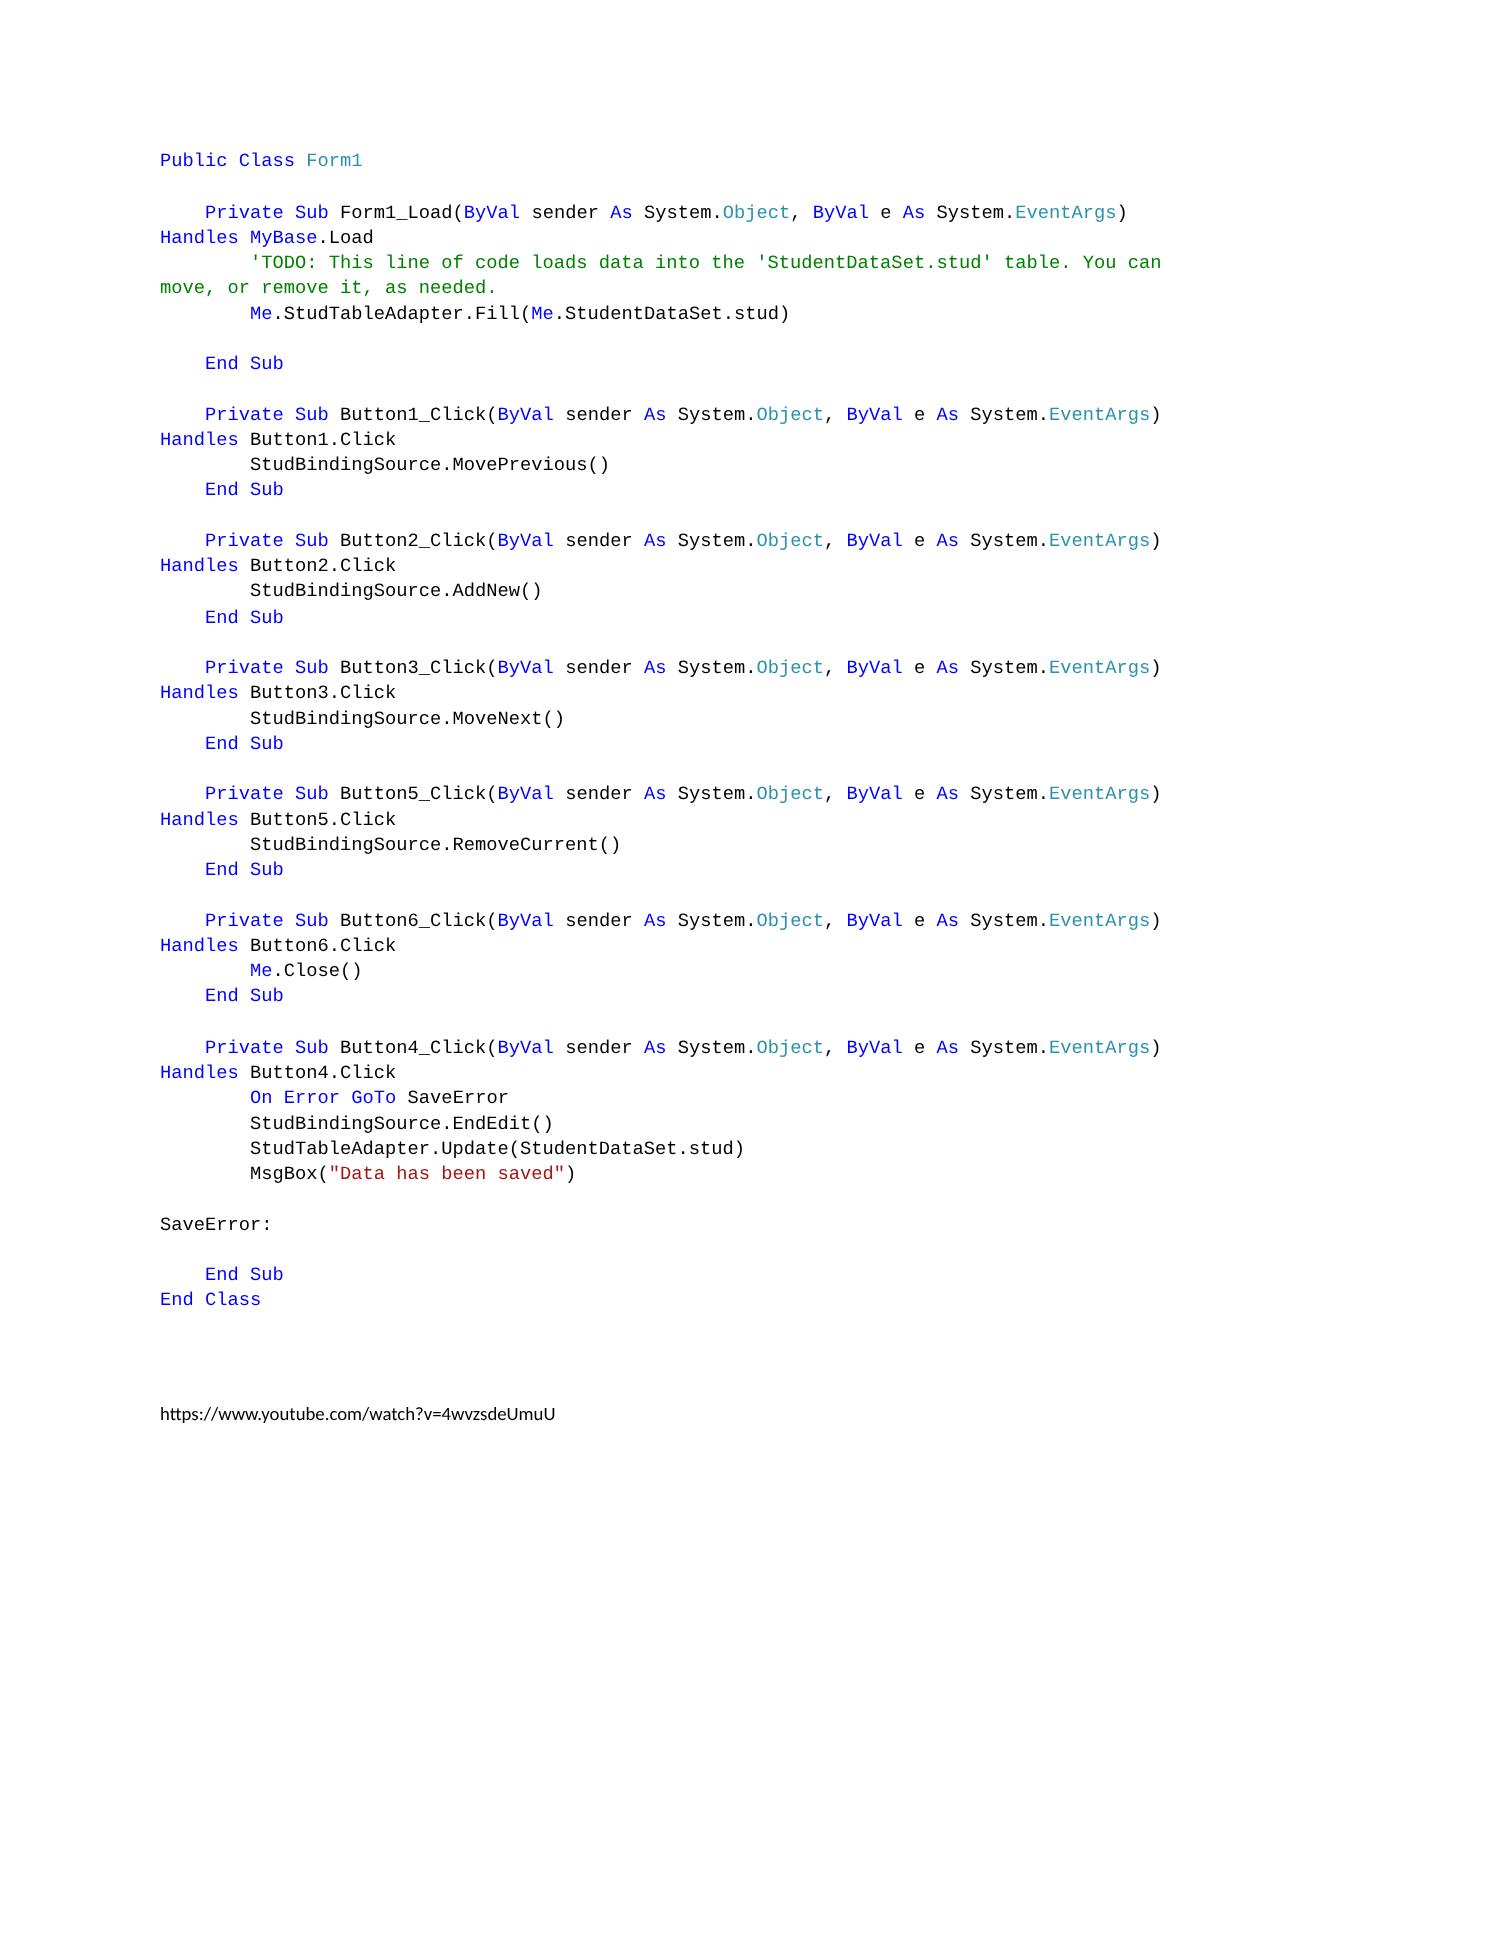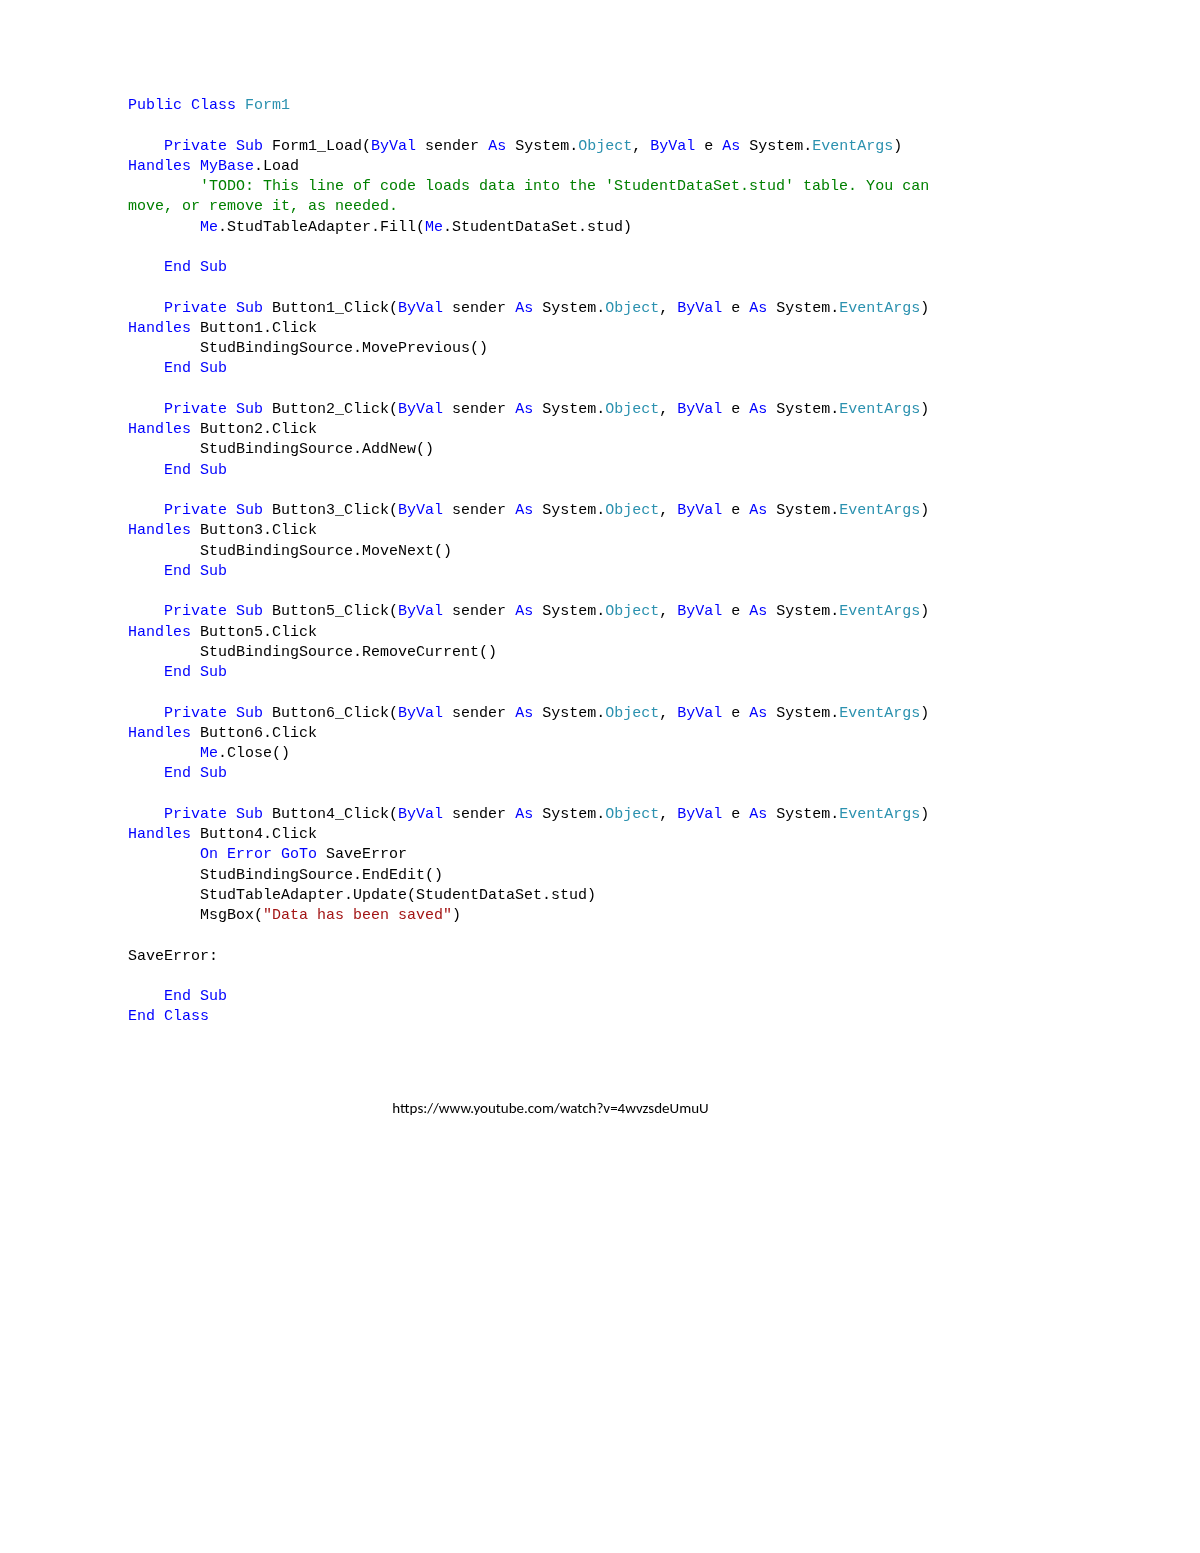--- a/index.html
+++ b/index.html
@@ -7,39 +7,38 @@
     padding: 0;
     background: #ffffff;
     font-family: Consolas, 'Courier New', monospace;
     font-size: 15px;
     line-height: 1.35;
   }
   .page {
     width: 1101px;
     min-height: 1553px;
     box-sizing: border-box;
-    padding: 96px 128px 0 128px;
+    padding: 120px 128px 0 128px;
     color: #000;
   }
   .code {
     white-space: pre-wrap;
     word-wrap: break-word;
     font-family: Consolas, 'Courier New', monospace;
   }
   .kw { color: #0000ff; }      
   .type { color: #2b91af; }    
   .comment { color: #008000; } 
   .str { color: #a31515; }     
   .plain { color: #000000; }
   .link {
     margin-top: 70px;
     font-family: Calibri, Arial, sans-serif;
     font-size: 15px;
     color: #000;
-    text-align: center;
   }
 </style>
 </head>
 <body>
 
 <div class="page">
 <div class="code"><span class="kw">Public</span> <span class="kw">Class</span> <span class="type">Form1</span>
 
     <span class="kw">Private</span> <span class="kw">Sub</span><span class="plain"> Form1_Load(</span><span class="kw">ByVal</span><span class="plain"> sender </span><span class="kw">As</span><span class="plain"> System.</span><span class="type">Object</span><span class="plain">, </span><span class="kw">ByVal</span><span class="plain"> e </span><span class="kw">As</span><span class="plain"> System.</span><span class="type">EventArgs</span><span class="plain">)</span> <span class="kw">Handles</span><span class="plain"> </span><span class="kw">MyBase</span><span class="plain">.Load</span>
         <span class="comment">'TODO: This line of code loads data into the 'StudentDataSet.stud' table. You can move, or remove it, as needed.</span>

